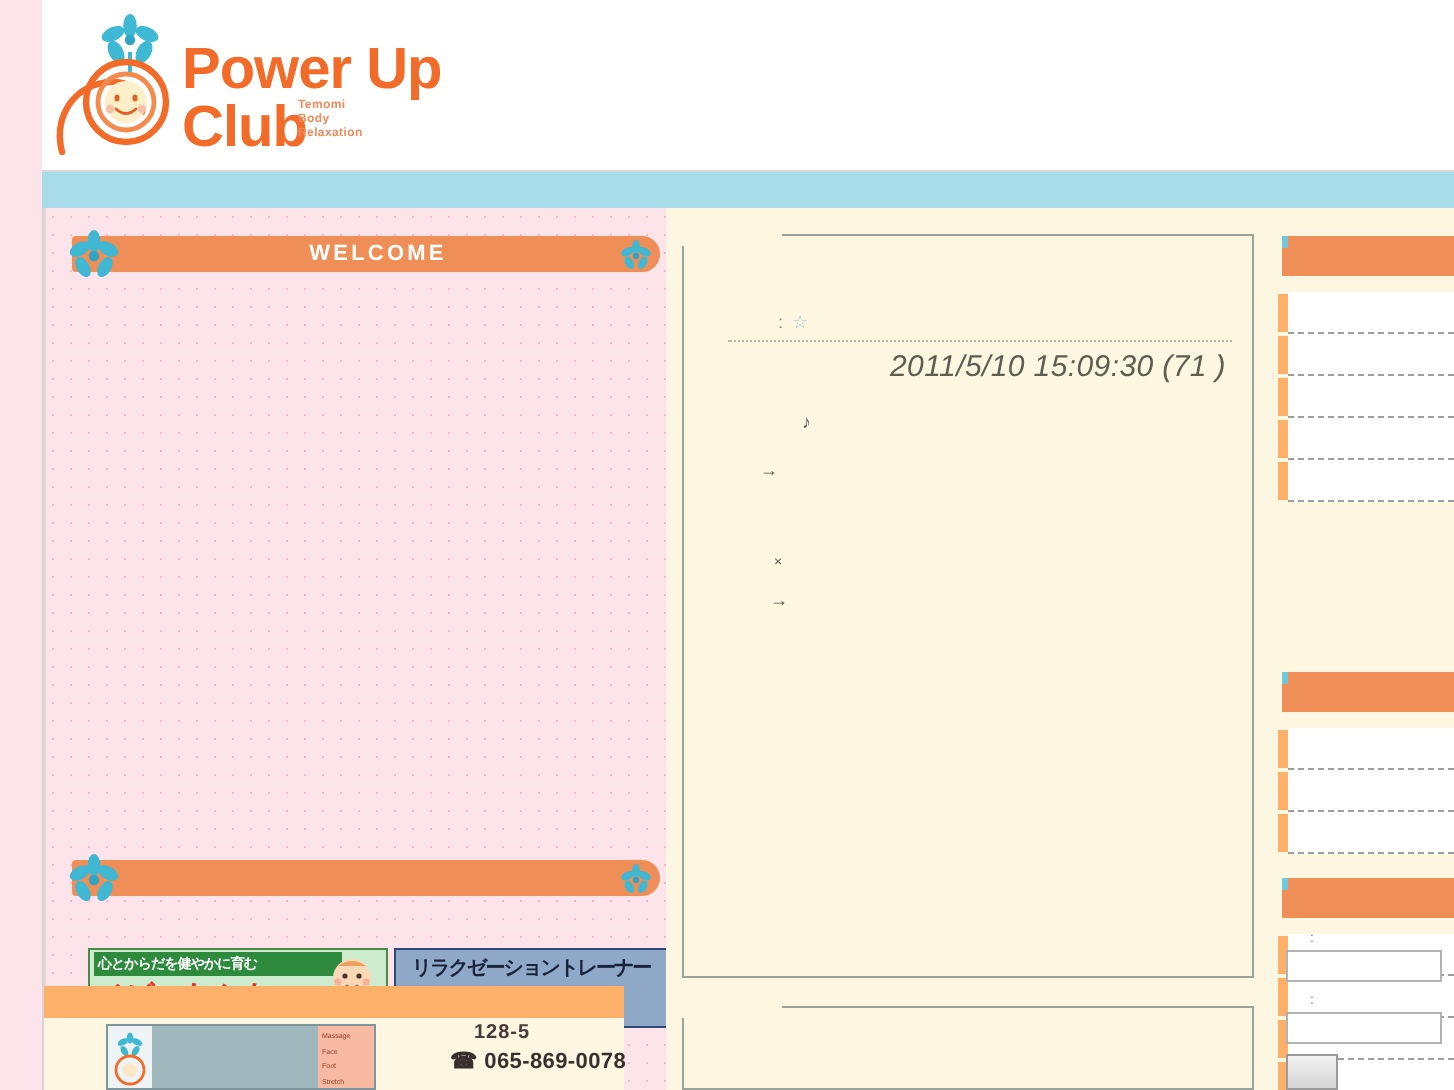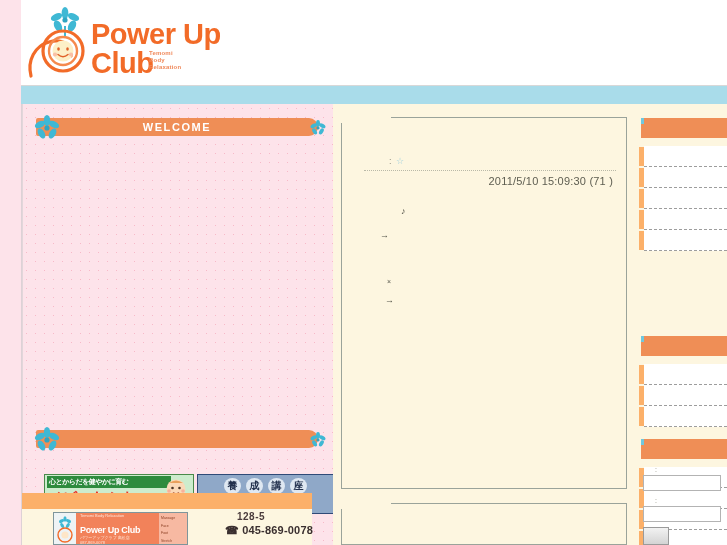--- a/index.html
+++ b/index.html
@@ -55,20 +55,21 @@
   .left-rail {
     position: absolute; left: 0; top: 0;
     width: 1px; height: 441px; background: #e2d6da;
   }
 
   .ribbon {
     position: absolute;
     height: 18px;
     background: #ef8e56;
     border-radius: 2px 9px 9px 2px;
+    padding-left: 12px;
   }
   .ribbon .ribbon-label {
     display: block;
     text-align: center;
     color: #ffffff;
     font-size: 11px;
     font-weight: bold;
     letter-spacing: 1.6px;
     line-height: 18px;
   }
@@ -202,22 +203,23 @@
     letter-spacing: 1px;
   }
   .post-star { color: #9fd0de; }
   .dotline {
     position: absolute; left: 22px; top: 52px;
     width: 252px; height: 1px;
     border-top: 1px dotted #b9b9a8;
   }
   .post-date {
     position: absolute; right: 13px; top: 57px;
-    font-size: 11px; color: #5d5d50;
+    font-size: 15px; color: #5d5d50;
     letter-spacing: 0.2px;
+    font-style: italic;
   }
   .glyph {
     position: absolute;
     font-size: 9px; color: #55554a;
   }
 
   
   .right-col {
     position: absolute; left: 636px; top: 104px;
     width: 91px; height: 441px;
@@ -360,20 +362,21 @@
           <circle cx="11.5" cy="10" r="1.3" fill="#4a3424"></circle>
           <circle cx="18.5" cy="10" r="1.3" fill="#4a3424"></circle>
           <path d="M12 14.5 Q15 17 18 14.5" stroke="#b5654a" stroke-width="1.1" fill="none"></path>
           <circle cx="8" cy="13" r="1.8" fill="#f6a692" opacity="0.8"></circle>
           <circle cx="22" cy="13" r="1.8" fill="#f6a692" opacity="0.8"></circle>
           <path d="M8 5 Q15 0 22 5" fill="#e8a05c"></path>
           <circle cx="20" cy="26" r="1.6" fill="#f2869b"></circle>
         </svg>
       </div>
       <div class="banner banner-trainer">
+        <div class="bt-top">リラクゼーショントレーナー</div>
         <div class="bt-kanji-row">
           <span class="bt-kanji">養</span>
           <span class="bt-kanji">成</span>
           <span class="bt-kanji">講</span>
           <span class="bt-kanji">座</span>
         </div>
       </div>
     </div>
 
     <div class="ribbon" style="left:14px; top:326px; width:282px;">
@@ -412,36 +415,30 @@
             <ellipse cx="11" cy="6" rx="1.6" ry="2.8"></ellipse>
             <ellipse cx="14.5" cy="8" rx="2.8" ry="1.6" transform="rotate(28 14.5 8)"></ellipse>
             <ellipse cx="13.8" cy="12.5" rx="1.6" ry="2.8" transform="rotate(30 13.8 12.5)"></ellipse>
             <ellipse cx="8.2" cy="12.5" rx="1.6" ry="2.8" transform="rotate(-30 8.2 12.5)"></ellipse>
             <ellipse cx="7.5" cy="8" rx="2.8" ry="1.6" transform="rotate(-28 7.5 8)"></ellipse>
           </g>
           <circle cx="11" cy="22" r="7" stroke="#f26b28" stroke-width="1.4" fill="none"></circle>
           <circle cx="11" cy="22" r="3.6" fill="#fde6c8"></circle>
         </svg>
       </div>
-      <div class="card-main">
-        <div class="card-sub">Temomi Body Relaxation</div>
-        <div class="card-title">Power Up Club</div>
-        <div class="card-sub">パワーアップクラブ 高松店</div>
-        <div class="card-sub">087-869-0078</div>
-      </div>
       <div class="card-right">
         <span>Massage</span>
         <span>Face</span>
         <span>Foot</span>
         <span>Stretch</span>
 
       </div>
     </div>
     <div class="contact-addr">128-5</div>
-    <div class="contact-tel">☎ 045-869-0078</div>
+    <div class="contact-tel">☎ 065-869-0078</div>
   </div>
 
   <div class="center-col">
 
     <div class="panel" style="left:8px; top:13px; width:286px; height:372px;">
       <div class="panel-notch"></div>
 
       <div class="post-meta">
         <span>:</span>
         <span class="post-star">☆</span>

